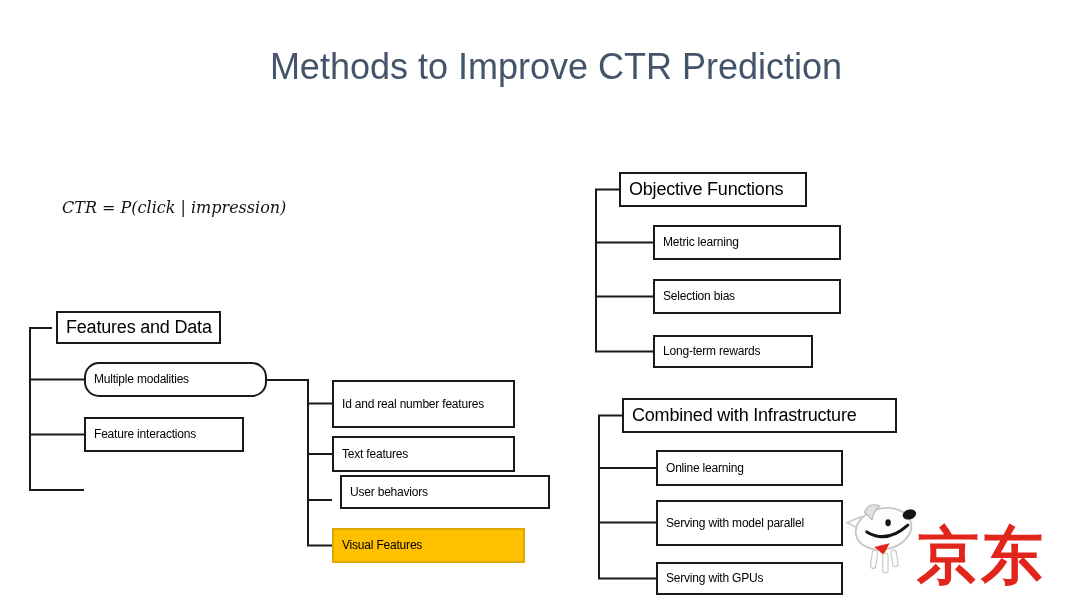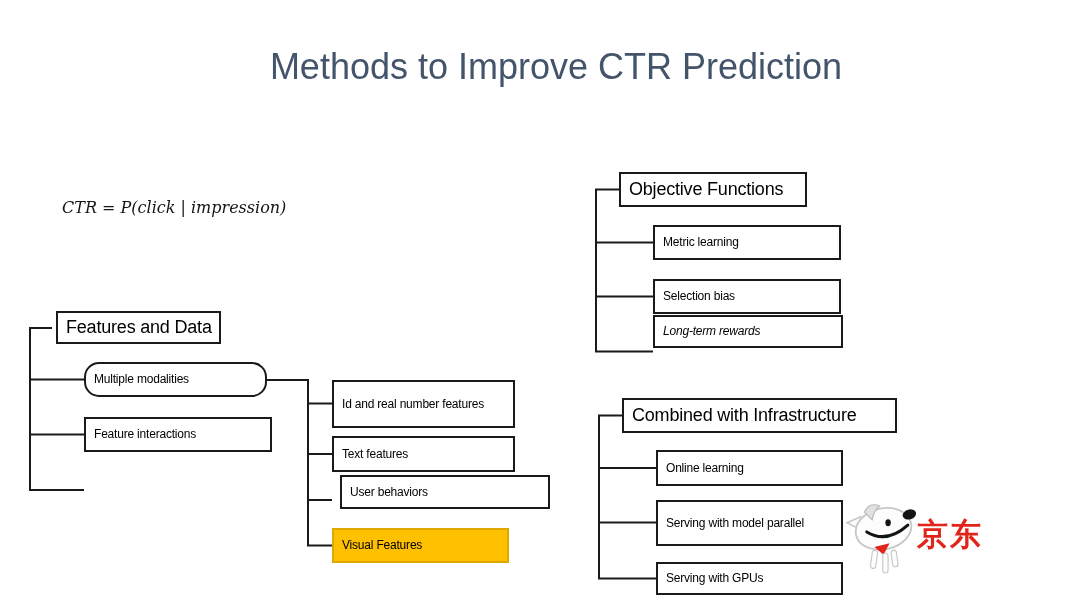--- a/index.html
+++ b/index.html
@@ -24,21 +24,21 @@
     border:2px solid #1a1a1a;display:flex;align-items:center;
     padding:1px 4px 1px 8px;font-size:12px;line-height:21px;color:#000;
     letter-spacing:-0.2px;
   }
   .node.root{font-weight:400;font-size:18px;}
   .node.hl{border-color:#DFA800;}
   .connectors{position:absolute;left:0;top:0;pointer-events:none;}
   .jd-logo{position:absolute;left:843px;top:496px;width:180px;height:80px;}
   .jd-mascot{position:absolute;left:0;top:4px;width:78px;height:76px;}
   .jd-text{
-    position:absolute;left:74px;top:18px;font-size:31px;font-weight:700;
+    position:absolute;left:74px;top:18px;font-size:62px;font-weight:700;
     color:#E1251B;letter-spacing:2px;white-space:nowrap;
     font-family:"Liberation Sans",sans-serif;
   }
 </style>
 </head>
 <body>
 
 <div class="slide">
 
   <div class="title-line title-line1" style="color: rgb(68, 84, 106);">Methods to Improve CTR Prediction</div>
@@ -64,31 +64,31 @@
       <path d="M596,296.5 H653"></path>
 
       <path d="M622,415.5 H599 V578.5 H656"></path>
       <path d="M599,468 H656"></path>
       <path d="M599,522.5 H656"></path>
     </g>
   </svg>
 
   <div class="node root" style="left:56px;top:311px;width:165px;height:33px;">Features and Data</div>
   <div class="node" style="left:84px;top:362px;width:183px;height:35px;border-radius:15px;">Multiple modalities</div>
-  <div class="node" style="left:84px;top:417px;width:188px;height:35px;">Feature interactions</div>
+  <div class="node" style="left:84px;top:417px;width:160px;height:35px;">Feature interactions</div>
 
   <div class="node" style="left:332px;top:380px;width:183px;height:48px;">Id and real number features</div>
   <div class="node" style="left:332px;top:436px;width:183px;height:36px;">Text features</div>
   <div class="node" style="left:332px;top:475px;width:210px;height:34px;margin-left:8px;">User behaviors</div>
-  <div class="node hl" style="left: 332px; top: 528px; width: 177px; height: 35px; background: rgb(255, 192, 0);">Visual Features</div>
+  <div class="node hl" style="left: 332px; top: 528px; width: 193px; height: 35px; background: rgb(255, 192, 0);">Visual Features</div>
 
   <div class="node root" style="left:619px;top:172px;width:188px;height:35px;">Objective Functions</div>
   <div class="node" style="left:653px;top:225px;width:188px;height:35px;">Metric learning</div>
   <div class="node" style="left:653px;top:279px;width:188px;height:35px;">Selection bias</div>
-  <div class="node" style="left:653px;top:315px;width:190px;height:33px;font-style:italic;">Long-term rewards</div>
+  <div class="node" style="left:653px;top:335px;width:160px;height:33px;">Long-term rewards</div>
 
   <div class="node root" style="left:622px;top:398px;width:275px;height:35px;">Combined with Infrastructure</div>
   <div class="node" style="left:656px;top:450px;width:187px;height:36px;">Online learning</div>
   <div class="node" style="left:656px;top:500px;width:187px;height:46px;">Serving with model parallel</div>
   <div class="node" style="left:656px;top:562px;width:187px;height:33px;">Serving with GPUs</div>
 
   <div class="jd-logo">
     <svg class="jd-mascot" viewBox="0 0 100 100">
 
       <path d="M4,30 L22,22 L20,38 Z" fill="#fcfcfc" stroke="#c8c8c8" stroke-width="2"></path>

